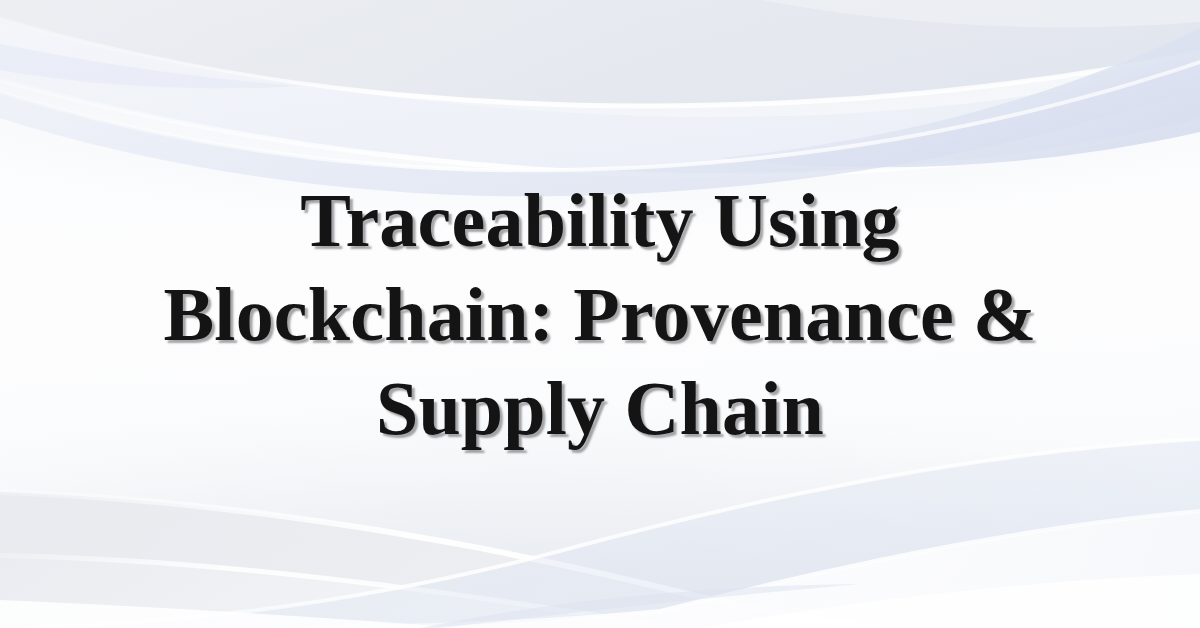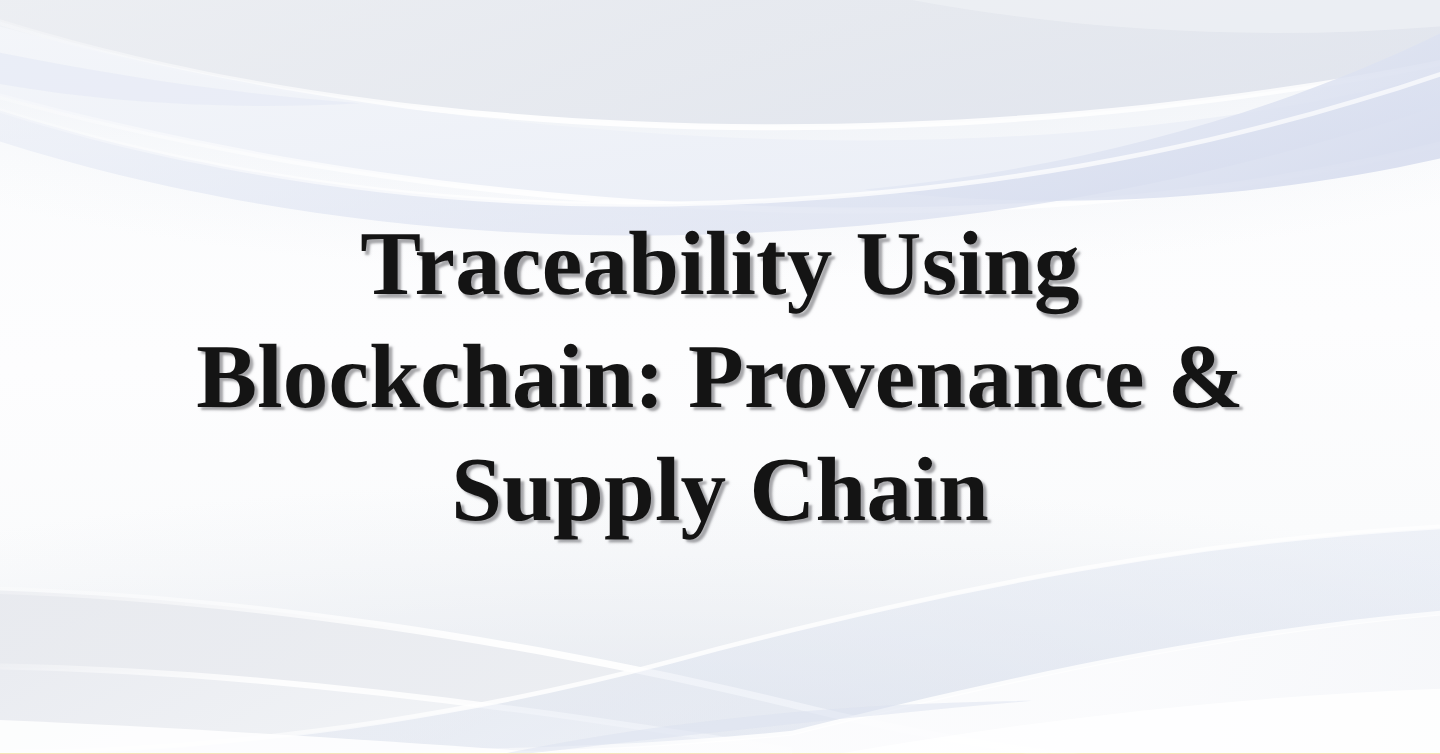--- a/index.html
+++ b/index.html
@@ -10,21 +10,21 @@
   }
   body {
     font-family: "Liberation Serif", "DejaVu Serif", serif;
   }
 
   .card {
     position: relative;
     width: 1200px;
     height: 628px;
     overflow: hidden;
-    background: #eab308;
+    background: #bef264;
   }
 
   
   .bg-base {
     position: absolute;
     inset: 0;
     background:
       linear-gradient(178deg, #f2f4f7 0%, #fbfcfd 18%, #fdfdfe 46%, #fafbfc 72%, #f1f3f6 100%);
   }
 

